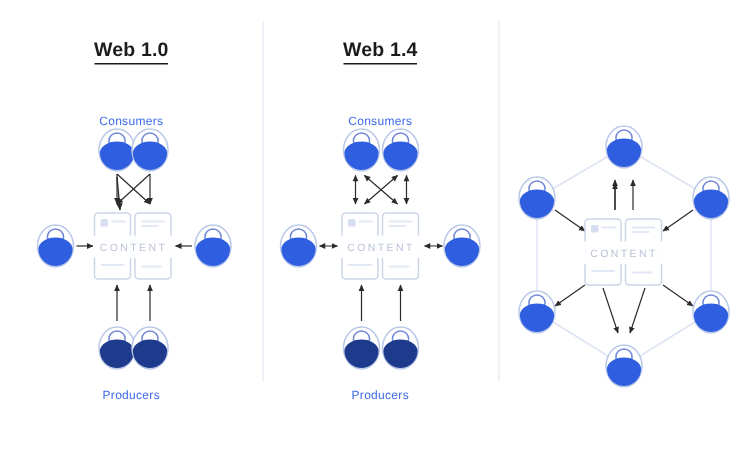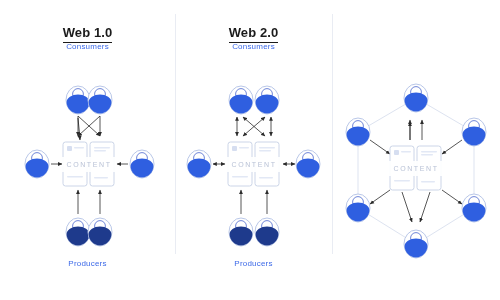--- a/index.html
+++ b/index.html
@@ -55,21 +55,21 @@
   .role-label{
     position:absolute;
     left:0;right:0;
     text-align:center;
     font-size:8px;
     font-weight:400;
     color:#3d6ae8;
     letter-spacing:0.2px;
     white-space:nowrap;
   }
-  .role-top{top:42px;}
+  .role-top{top:76px;}
   .role-bottom{top:259px;}
 
   .stage{
     position:absolute;
     left:0;top:0;
     width:100%;height:300px;
   }
   svg{display:block;}
   .content-text{
     font-family:"Liberation Sans", sans-serif;
@@ -156,21 +156,21 @@
       </g>
       <g>
         <ellipse cx="142" cy="164" rx="12" ry="14" fill="#ffffff" stroke="#b9c7e8" stroke-width="1"></ellipse>
         <circle cx="142" cy="158" r="5.4" fill="#ffffff" stroke="#6f86d8" stroke-width="1"></circle>
         <path d="M130.6,166 a11.4,11.4 0 0 0 22.8,0 a11.4,7.6 0 0 0 -22.8,0 z" fill="#2f5fe0"></path>
       </g>
     </svg>
   </div>
 
   <div class="panel panel-2">
-    <div class="panel-title"><span class="tw">Web 2.0</span></div>
+    <div class="panel-title"><span class="tw">Web 1.4</span></div>
     <div class="role-label role-top">Consumers</div>
     <div class="role-label role-bottom">Producers</div>
 
     <svg class="stage" width="157" height="300" viewBox="0 0 157 300">
       <defs>
         <marker id="ah2" markerWidth="6" markerHeight="6" refX="5" refY="3" orient="auto">
           <path d="M0,0.6 L5.4,3 L0,5.4 z" fill="#2b2b2b"></path>
         </marker>
         <marker id="ah2s" markerWidth="6" markerHeight="6" refX="0.6" refY="3" orient="auto">
           <path d="M5.4,0.6 L0,3 L5.4,5.4 z" fill="#2b2b2b"></path>

